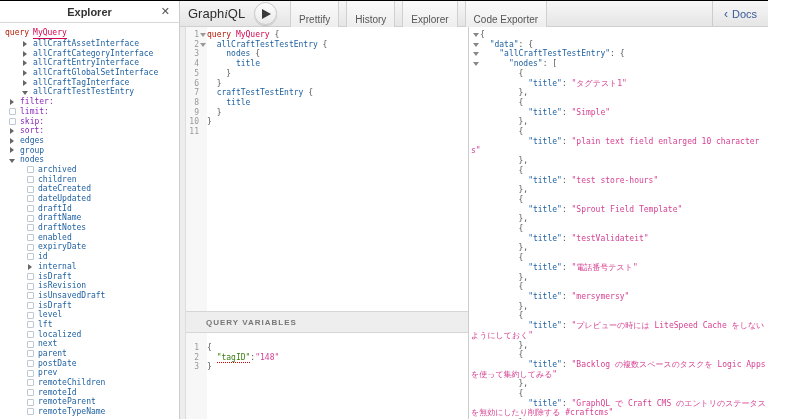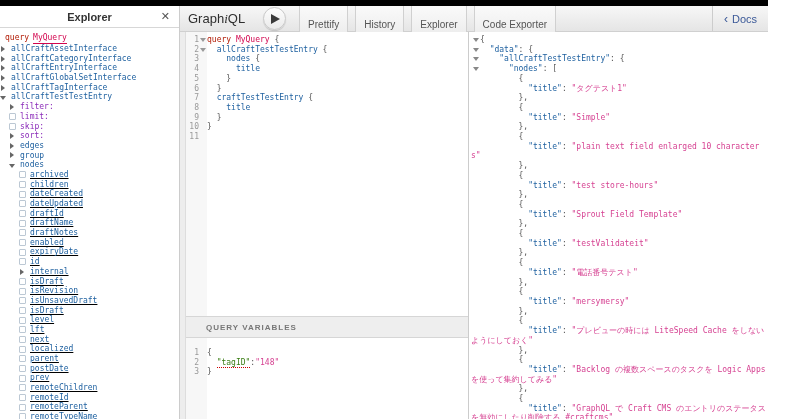--- a/index.html
+++ b/index.html
@@ -1,53 +1,53 @@
 <!DOCTYPE html>
 <html><head>
 <meta charset="utf-8">
 <style>
   * { margin:0; padding:0; box-sizing:border-box; }
   html,body { width:800px; height:419px; overflow:hidden; background:#fff;
               font-family:"Liberation Sans", sans-serif; }
-  .app { width:768px; height:419px; display:flex; overflow:hidden; border-top:6px solid #000000; }
+  .app { width:768px; height:419px; display:flex; overflow:hidden; border-top:1px solid #000000; }
 
   
   .explorer { width:180px; flex:none; height:419px; background:#fff;
               border-right:1px solid #ccc; display:flex; flex-direction:column; }
   .explorer-header { height:22px; flex:none; border-bottom:1px solid #d7d7d7;
                      display:flex; align-items:center; position:relative; }
   .explorer-title { flex:1; text-align:center; font-size:11px; font-weight:bold; color:#333; }
   .explorer-close { position:absolute; right:9px; top:3px; font-size:11px; color:#555;
                     cursor:pointer; line-height:15px; }
   .explorer-body { flex:1; overflow:hidden; padding-top:4px;
                    font-family:"DejaVu Sans Mono", monospace; font-size:8px; }
   .erow { display:flex; align-items:center; height:9.7px; line-height:9.7px; white-space:nowrap; }
   .erow .ctl { width:11px; flex:none; display:flex; align-items:center; }
-  .lvl0 { padding-left:0; }
+  .lvl0 { padding-left:22px; }
   .lvl1 { padding-left:9px;align-items:center; }
-  .lvl2 { padding-left:19px;text-decoration:underline; }
+  .lvl2 { padding-left:27px; }
   .op-row { padding-left:5px; height:11px; line-height:11px; margin-bottom:1px; }
   .kwc { color:#B11A04; }
   .defc { color:#D2054E; border-bottom:1px solid #D2054E; margin-left:4px; }
   .fieldc { color:#1F61A0; }
   .argc { color:#8B2BB9; }
   .cb { width:7px; height:7px; flex:none; border:1px solid #bcc8d4; border-radius:1px;
         background:#fff; margin-right:3px; display:inline-block; }
   .arr-r { width:0; height:0; border-left:4px solid #666; border-top:3px solid transparent;
            border-bottom:3px solid transparent; margin:0 5px 0 1px; display:inline-block; }
   .arr-d { width:0; height:0; border-top:4px solid #666; border-left:3px solid transparent;
            border-right:3px solid transparent; margin:1px 4px 0 0; display:inline-block; }
 
   
   .right-col { flex:1; display:flex; flex-direction:column; min-width:0; }
 
   
   .topbar { height:26px; flex:none; background:linear-gradient(#f7f7f7,#e5e5e5);
             border-bottom:1px solid #d0d0d0; display:flex; align-items:center; padding:0 0 0 8px; }
-  .logo { font-size:13px; color:#2e2e2e; margin-right:18px; letter-spacing:0; }
+  .logo { font-size:13px; color:#2e2e2e; margin-right:9px; letter-spacing:0; }
   .logo em { font-family:"Liberation Serif", serif; font-style:italic; }
   .exec-btn { width:23px; height:23px; border-radius:12px; background:linear-gradient(#fdfdfd,#eaeaea);
               border:1px solid #c9c9c9; box-shadow:0 1px 1px rgba(0,0,0,.15);
               display:flex; align-items:center; justify-content:center; margin-right:6px; cursor:pointer; }
   .exec-tri { width:0; height:0; border-left:9px solid #3a3a3a; border-top:5.5px solid transparent;
               border-bottom:5.5px solid transparent; margin-left:2px; }
   .tb-btn { height:17px; margin-left:7px; padding:15px 8px; font-size:10px; color:#555;
             background:linear-gradient(#fbfbfb,#ededed); border:1px solid #d0d0d0;
             border-radius:3px; font-family:"Liberation Sans", sans-serif; cursor:pointer; }
   .docs-box { margin-left:auto; height:100%; border-left:1px solid #ccc; display:flex;
@@ -285,27 +285,27 @@
         <div class="erow lvl2">
           <span class="ctl">
             <span class="cb"></span>
           </span>
           <span class="fieldc">lft</span>
         </div>
         <div class="erow lvl2">
           <span class="ctl">
             <span class="cb"></span>
           </span>
+          <span class="fieldc">localized</span>
+        </div>
+        <div class="erow lvl2">
+          <span class="ctl">
+            <span class="cb"></span>
+          </span>
           <span class="fieldc">next</span>
-        </div>
-        <div class="erow lvl2">
-          <span class="ctl">
-            <span class="cb"></span>
-          </span>
-          <span class="fieldc">localized</span>
         </div>
         <div class="erow lvl2">
           <span class="ctl">
             <span class="cb"></span>
           </span>
           <span class="fieldc">parent</span>
         </div>
         <div class="erow lvl2">
           <span class="ctl">
             <span class="cb"></span>

